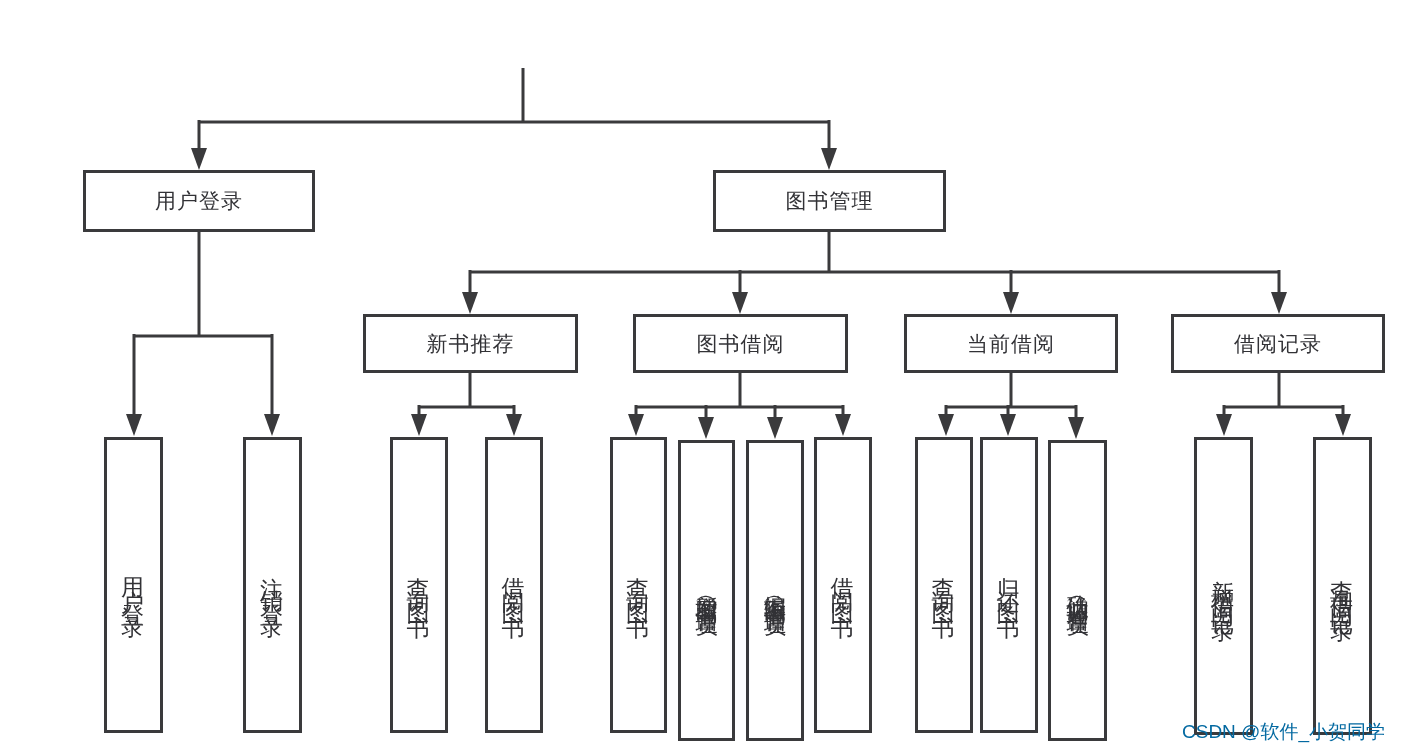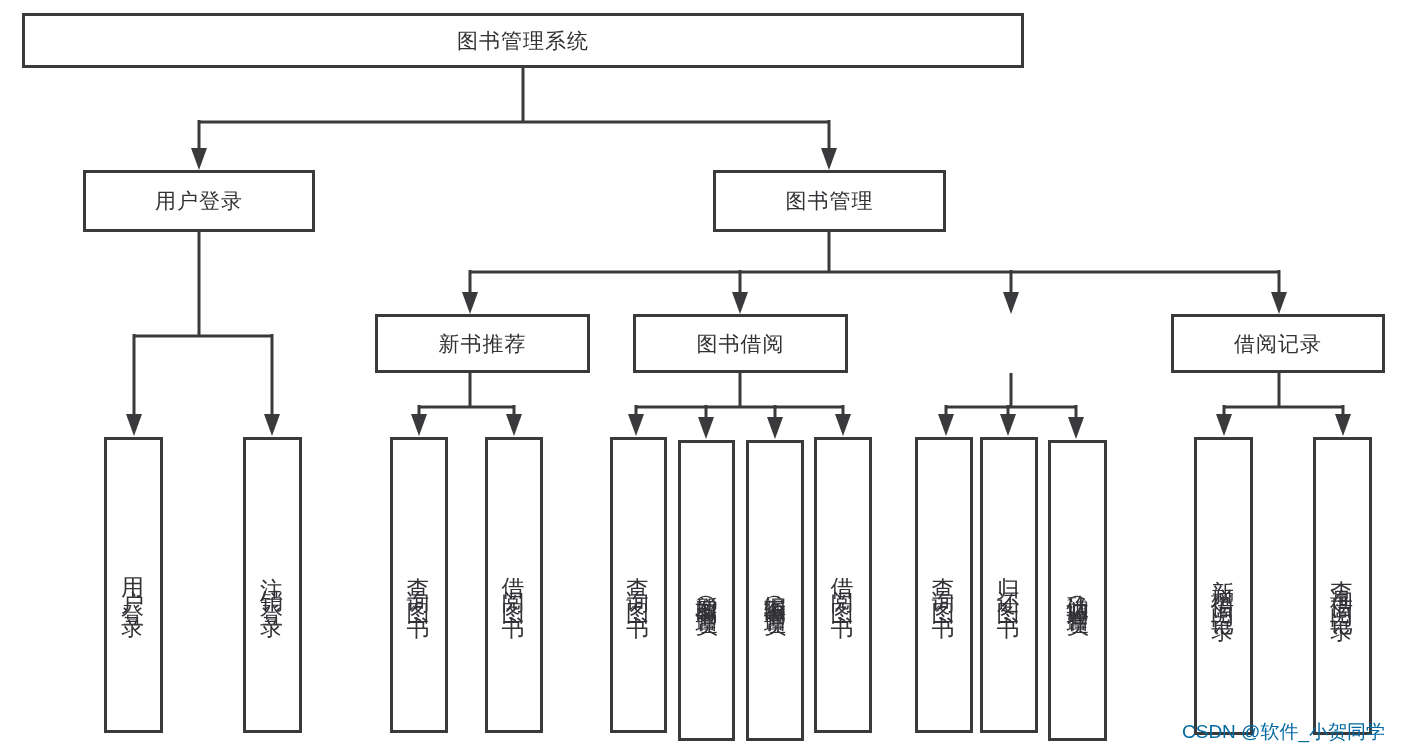--- a/index.html
+++ b/index.html
@@ -21,21 +21,21 @@
   .vlabel.mid{letter-spacing:8px;}
   .vlabel.long{font-size:22px;letter-spacing:3px;}
   .watermark{
     position:absolute;left:1182px;top:719px;font-size:19px;color:#0369a1;
     letter-spacing:0px;white-space:nowrap;
   }
   
   #n-root{left:22px;top:13px;width:1002px;height:55px;}
   #n-user-login{left:83px;top:170px;width:232px;height:62px;}
   #n-book-mgmt{left:713px;top:170px;width:233px;height:62px;text-align:center;}
-  #n-new-book{left:363px;top:314px;width:215px;height:59px;margin-left:12px;}
+  #n-new-book{left:363px;top:314px;width:215px;height:59px;}
   #n-book-borrow{left:633px;top:314px;width:215px;height:59px;}
   #n-current-borrow{left:904px;top:314px;width:214px;height:59px;}
   #n-borrow-record{left:1171px;top:314px;width:214px;height:59px;}
   
   #l-ul-0{left:104px;top:437px;width:59px;height:296px;}
   #l-ul-1{left:243px;top:437px;width:59px;height:296px;}
   #l-nb-0{left:390px;top:437px;width:58px;height:296px;}
   #l-nb-1{left:485px;top:437px;width:58px;height:296px;}
   #l-bb-0{left:610px;top:437px;width:57px;height:296px;}
   #l-bb-1{left:678px;top:440px;width:57px;height:301px;}
@@ -95,36 +95,36 @@
     <polygon fill="#3a3a3c" points="1000,414 1016,414 1008,436"></polygon>
     <polygon fill="#3a3a3c" points="1068,417 1084,417 1076,439"></polygon>
 
     <g stroke="#3a3a3c" stroke-width="3" fill="none">
       <path d="M1279 373 V407 M1222.5 407 H1344.5 M1224 405 V417 M1343 405 V417"></path>
     </g>
     <polygon fill="#3a3a3c" points="1216,414 1232,414 1224,436"></polygon>
     <polygon fill="#3a3a3c" points="1335,414 1351,414 1343,436"></polygon>
   </svg>
 
-  <div class="node hnode" id="n-root">
-    <span>图书管理系统</span>
-  </div>
 
   <div class="node hnode" id="n-user-login">
     <span>用户登录</span>
   </div>
   <div class="node hnode" id="n-book-mgmt">
     <span>图书管理</span>
   </div>
 
   <div class="node hnode" id="n-new-book">
     <span>新书推荐</span>
   </div>
   <div class="node hnode" id="n-book-borrow">
     <span>图书借阅</span>
+  </div>
+  <div class="node hnode" id="n-current-borrow">
+    <span>当前借阅</span>
   </div>
   <div class="node hnode" id="n-borrow-record">
     <span>借阅记录</span>
   </div>
 
   <div class="node vnode" id="l-ul-0">
     <span class="vlabel">用户登录</span>
   </div>
   <div class="node vnode" id="l-ul-1">
     <span class="vlabel">注销登录</span>

